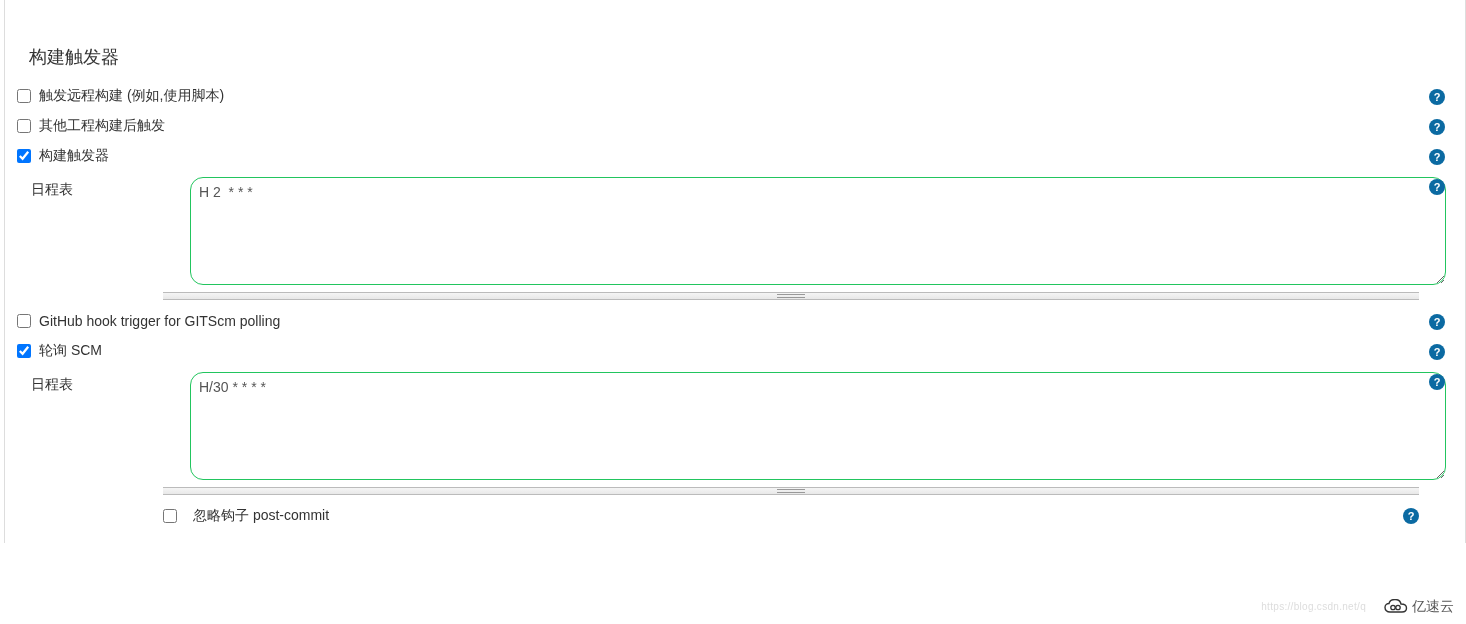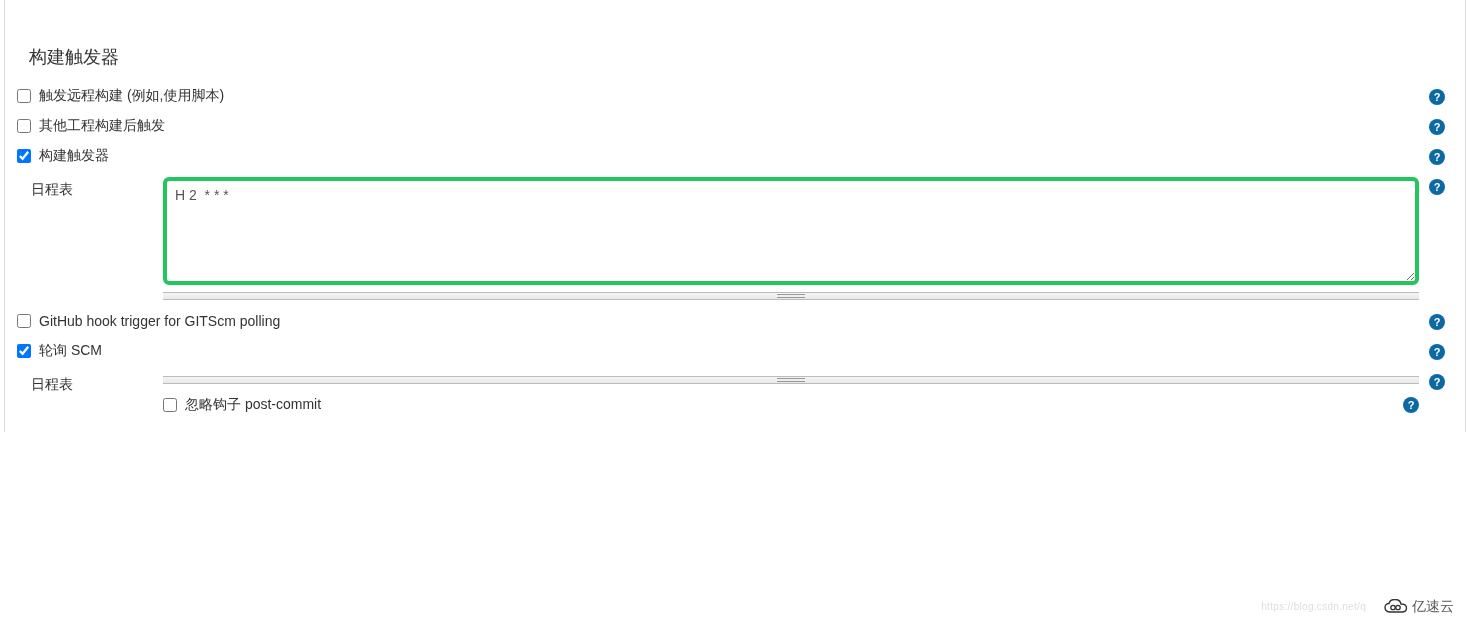--- a/index.html
+++ b/index.html
@@ -77,27 +77,28 @@
       cursor: pointer;
     }
     input[type="checkbox"] {
       width: 14px;
       height: 14px;
       accent-color: #0075ff;
     }
     textarea {
       width: 100%;
       height: 108px;
-      border: 4px solid #22c55e;
-      border-radius: 6px;
+      border: 1px solid #22c55e;
+      border-radius: 13px;
       padding: 6px 8px;
       font-family: inherit;
       font-size: 14px;
       resize: vertical;
       color: #555;
+      margin-left: 27px;
     }
     .resize-handle {
       height: 8px;
       border-top: 1px solid #bbb;
       border-bottom: 1px solid #bbb;
       background: linear-gradient(#f5f5f5, #e8e8e8);
       margin-top: 4px;
       display: flex;
       align-items: center;
       justify-content: center;
@@ -113,20 +114,21 @@
     }
     .info-text {
       color: #666;
       font-size: 13.5px;
       padding: 10px 0 4px 0;
     }
     .sub-checkbox-row {
       display: flex;
       align-items: center;
       padding: 12px 0 2px 0;
+      gap: 8px;
     }
     .sub-checkbox-row input[type="checkbox"] {
       margin-right: 8px;
     }
     .watermark {
       position: fixed;
       right: 8px;
       bottom: 6px;
       display: flex;
       align-items: center;
@@ -208,20 +210,21 @@
     </div>
     <div class="label-cell">轮询 SCM</div>
     <div class="help-cell">
       <div class="help-icon">?</div>
     </div>
   </div>
 
   <div class="row">
     <div class="indent-label">日程表</div>
     <div class="field-cell">
+      <textarea style="">H/30 * * * *</textarea>
       <div class="resize-handle"></div>
       <div class="sub-checkbox-row">
         <input type="checkbox" style="">
         <span>忽略钩子 post-commit</span>
         <div style="flex:1"></div>
         <div class="help-icon">?</div>
       </div>
     </div>
     <div class="help-cell">
       <div class="help-icon">?</div>

